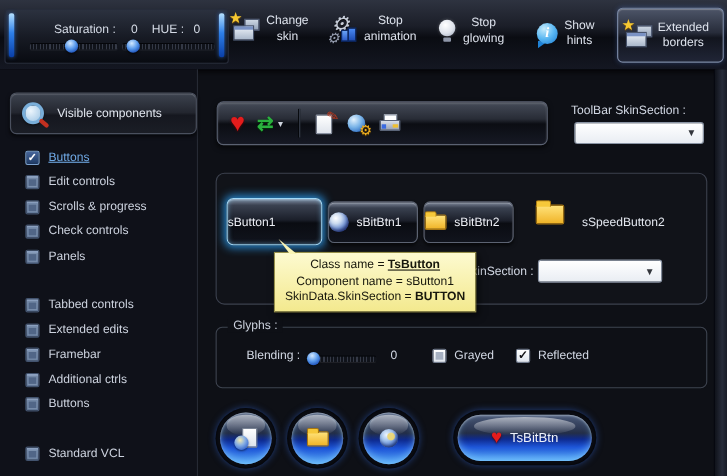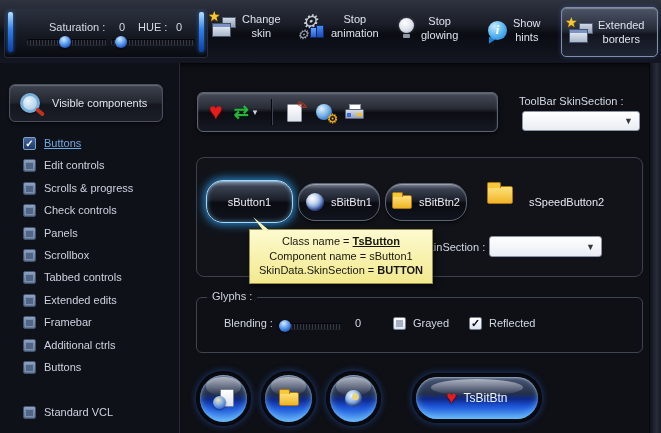--- a/index.html
+++ b/index.html
@@ -60,21 +60,21 @@
   .infoicon{position:relative;width:19px;height:19px;}
   .infoicon .bub{position:absolute;inset:0;border-radius:50%;
     background:radial-gradient(circle at 35% 28%,#c6ecfc,#58b6f2 50%,#1a7ad2);
     display:flex;align-items:center;justify-content:center;
     color:#fff;font-family:"Liberation Serif",serif;font-weight:bold;font-style:italic;font-size:13px;}
   .infoicon .tail{position:absolute;left:1px;bottom:-4px;width:7px;height:7px;background:#1f82d6;
     clip-path:polygon(0 100%,0 0,100% 30%);}
   
   .sidebar{position:absolute;left:0;top:63px;width:179px;height:370px;background:#0f1119;border-right:1px solid #262a34;}
   .side-head{
-    position:absolute;left:9px;top:21px;width:154px;height:38px;border-radius:6px;
+    position:absolute;left:9px;top:21px;width:170px;height:38px;border-radius:6px;
     border:1px solid #4a505e;
     background:linear-gradient(180deg,#3d434f 0%,#23262f 48%,#15171f 55%,#1b1e26 100%);
     box-shadow:inset 0 1px 1px rgba(255,255,255,.22),0 2px 3px rgba(0,0,0,.5);
     display:flex;align-items:center;gap:12px;padding-left:10px;box-sizing:border-box;color:#e0e5ee;
   }
   .mag{position:relative;width:14px;height:14px;border:3px solid #79aed9;border-radius:50%;
     background:radial-gradient(circle at 35% 35%,#ecf5fc,#9cc4e4);box-shadow:0 1px 2px rgba(0,0,0,.5);}
   .mag:after{content:"";position:absolute;width:10px;height:4px;background:#c23020;border-radius:2px;
     transform:rotate(40deg);bottom:-4px;right:-8px;}
   .side-item{position:absolute;left:0;width:178px;height:20px;}
@@ -108,24 +108,24 @@
   .printicon .paper{position:absolute;left:4px;top:0;width:10px;height:5px;background:#fff;border:1px solid #8a94a4;}
   .printicon .body{position:absolute;left:0;bottom:2px;width:17px;height:8px;background:linear-gradient(180deg,#d8dee8,#98a2b4);border:1px solid #5a6478;border-radius:1px;}
   .printicon .blue{position:absolute;left:2px;bottom:4px;width:4px;height:4px;background:#3a6ae0;}
   .printicon .yel{position:absolute;right:2px;bottom:5px;width:5px;height:3px;background:#f0c030;}
   .side-note{position:absolute;white-space:nowrap;color:#d2d8e4;}
   .combo{position:absolute;background:linear-gradient(180deg,#ffffff,#e9edf3);border:1px solid #8a94a4;border-radius:3px;box-sizing:border-box;}
   .combo .arrow{position:absolute;right:6px;top:50%;transform:translateY(-54%);font-size:9px;color:#33363c;}
   .panel{position:absolute;border:1px solid #3c414e;border-radius:8px;background:rgba(255,255,255,.015);}
   
   .btn3d{
-    position:absolute;border-radius:17px;border:1px solid #5c6372;box-sizing:border-box;
+    position:absolute;border-radius:6px;border:1px solid #5c6372;box-sizing:border-box;
     background:linear-gradient(180deg,#7b8496 0%,#3a4150 14%,#1b1f2a 46%,#0a0c12 53%,#11141d 100%);
     box-shadow:inset 0 1px 1px rgba(255,255,255,.3),0 2px 3px rgba(0,0,0,.55);
-    display:flex;align-items:center;justify-content:center;gap:7px;color:#eceef4;
+    display:flex;align-items:center;justify-content:flex-start;gap:7px;color:#eceef4;
   }
   .btn3d.focus{
     border:1px solid #9fd8f8;
     box-shadow:0 0 8px 2px rgba(42,150,230,.85),inset 0 0 5px rgba(130,205,255,.55),inset 0 1px 1px rgba(255,255,255,.35);
   }
   .sphere{width:18px;height:18px;border-radius:50%;
     background:radial-gradient(circle at 35% 30%,#ffffff,#cddcf0 28%,#7a9ad8 55%,#3858b0 82%,#20387a);
     box-shadow:inset -1px -2px 3px rgba(0,0,40,.5);}
   .folder{position:relative;width:20px;height:14px;border-radius:1px 2px 2px 2px;
     background:linear-gradient(180deg,#ffe27a,#f0b428);border:1px solid #a87610;box-sizing:border-box;}
@@ -277,24 +277,20 @@
       <span class="side-lbl">Edit controls</span>
     </div>
     <div class="side-item" style="top:141px">
       <span class="cb unchecked"></span>
       <span class="side-lbl">Check controls</span>
     </div>
     <div class="side-item" style="top:164px">
       <span class="cb unchecked"></span>
       <span class="side-lbl">Panels</span>
     </div>
-    <div class="side-item" style="top:186px">
-      <span class="cb unchecked"></span>
-      <span class="side-lbl">Scrollbox</span>
-    </div>
     <div class="side-item" style="top:208px">
       <span class="cb unchecked"></span>
       <span class="side-lbl">Tabbed controls</span>
     </div>
     <div class="side-item" style="top:231px">
       <span class="cb unchecked"></span>
       <span class="side-lbl">Extended edits</span>
     </div>
     <div class="side-item" style="top:253px">
       <span class="cb unchecked"></span>

